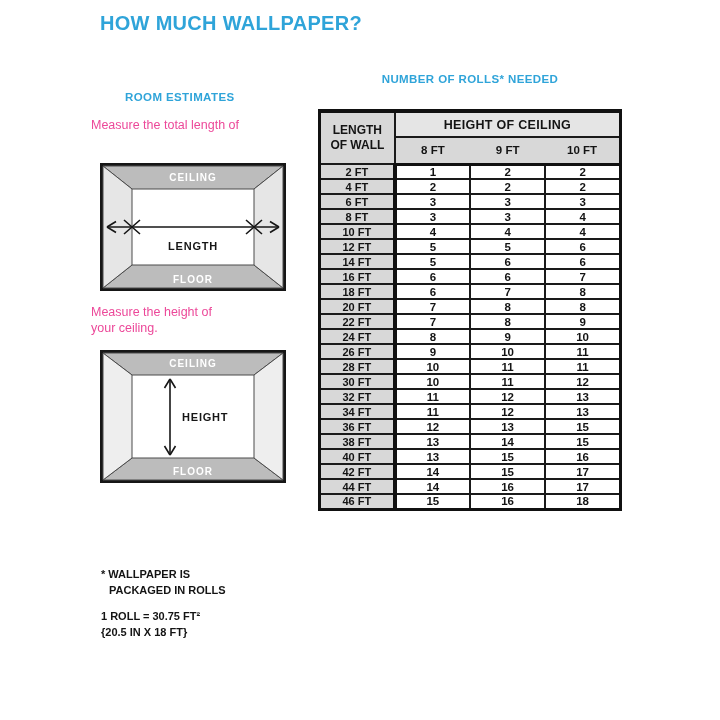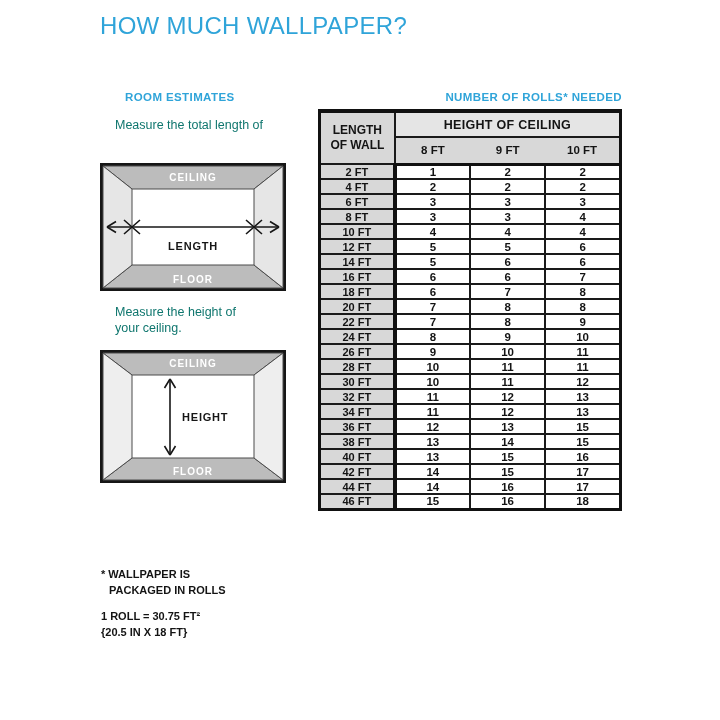--- a/index.html
+++ b/index.html
@@ -10,45 +10,45 @@
     height: 720px;
     background: #ffffff;
     font-family: "Liberation Sans", sans-serif;
     overflow: hidden;
     margin: 0 auto;
   }
   .page-title {
     position: absolute;
     left: 100px;
     top: 12px;
-    font-size: 24px;
-    font-weight: normal;
+    font-size: 20px;
+    font-weight: bold;
     color: #2FA4D9;
     letter-spacing: 0.3px;
   }
   .section-heading {
     font-size: 11.5px;
     font-weight: bold;
     color: #2FA4D9;
     letter-spacing: 0.4px;
   }
   .room-heading { position: absolute; left: 101px; top: 91px; padding-left: 24px; }
   .table-heading {
     position: absolute;
     left: 318px;
-    top: 91px;
+    top: 73px;
     width: 304px;
-    text-align: right;
+    text-align: center;
   }
   .body-text {
     position: absolute;
-    left: 115px;
+    left: 91px;
     font-size: 12.5px;
     line-height: 16px;
-    color: #0f766e;
+    color: #ec4899;
   }
   .step1 { top: 117px; }
   .step2 { top: 304px; }
   .step3 { top: 497px; }
   .bold-note {
     position: absolute;
     left: 101px;
     font-size: 11px;
     line-height: 16px;
     font-weight: bold;

